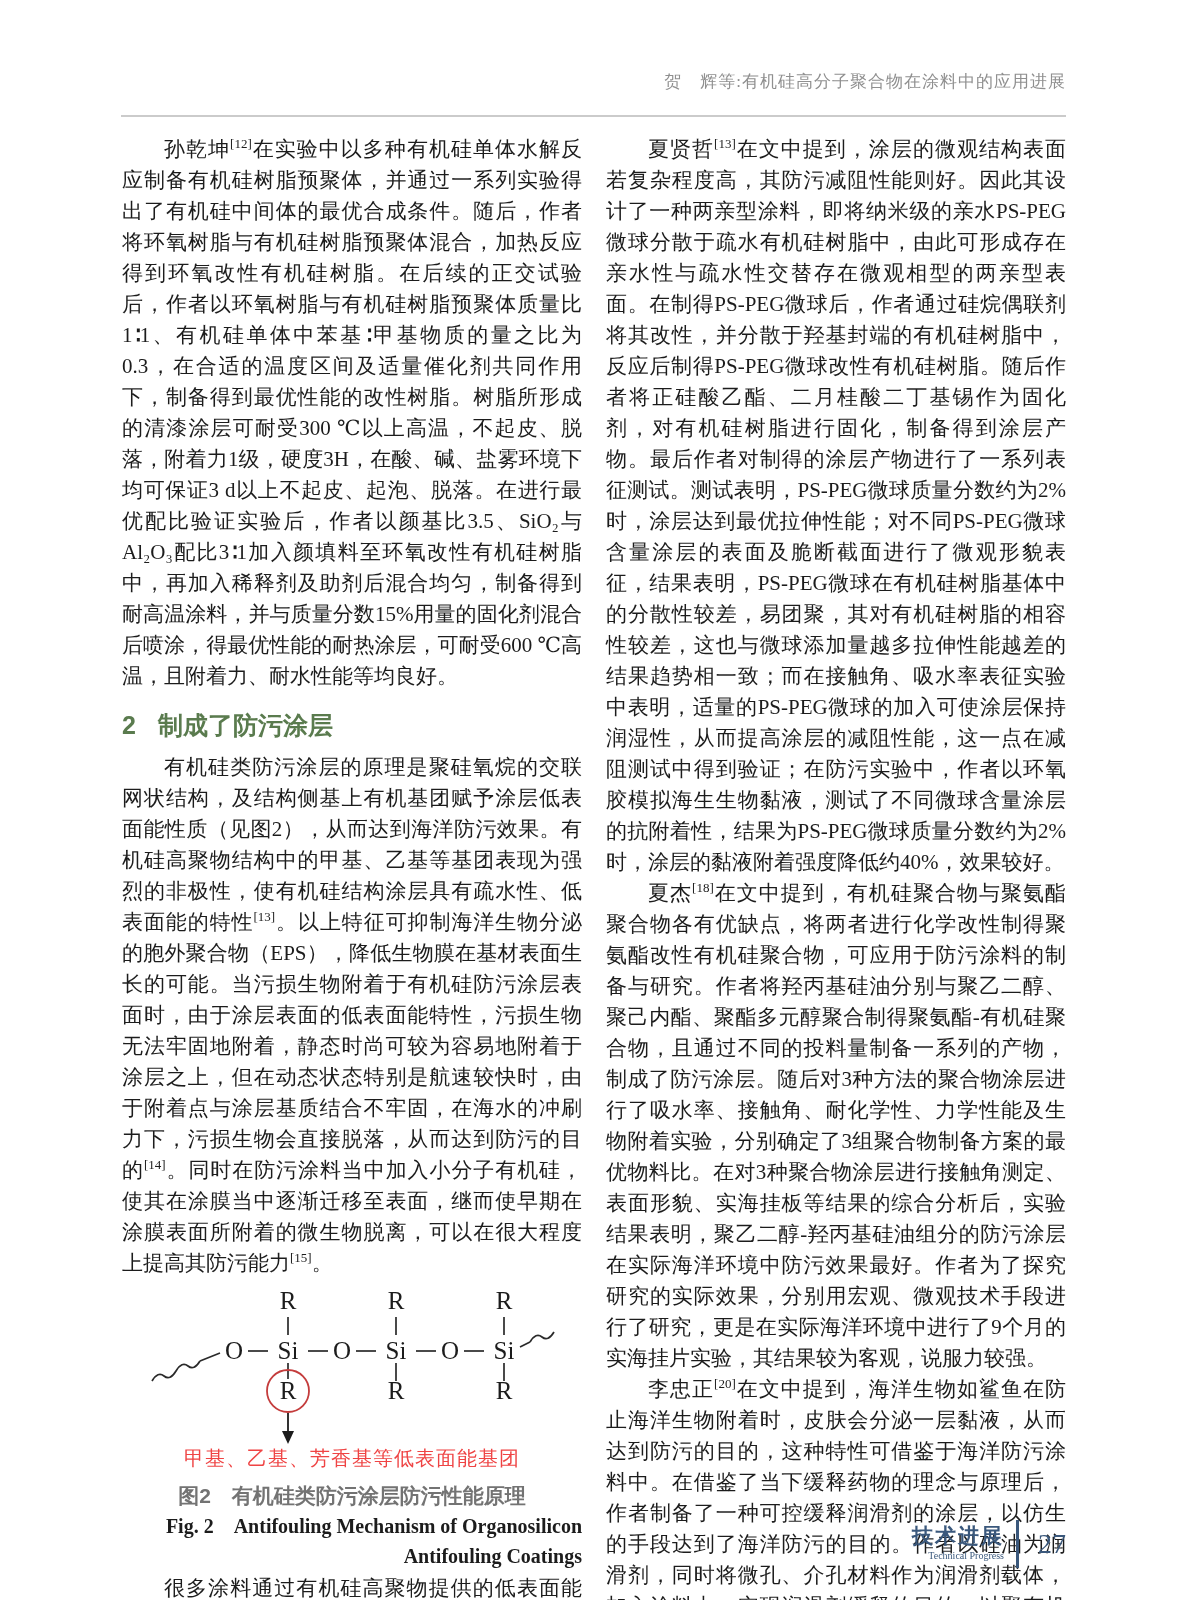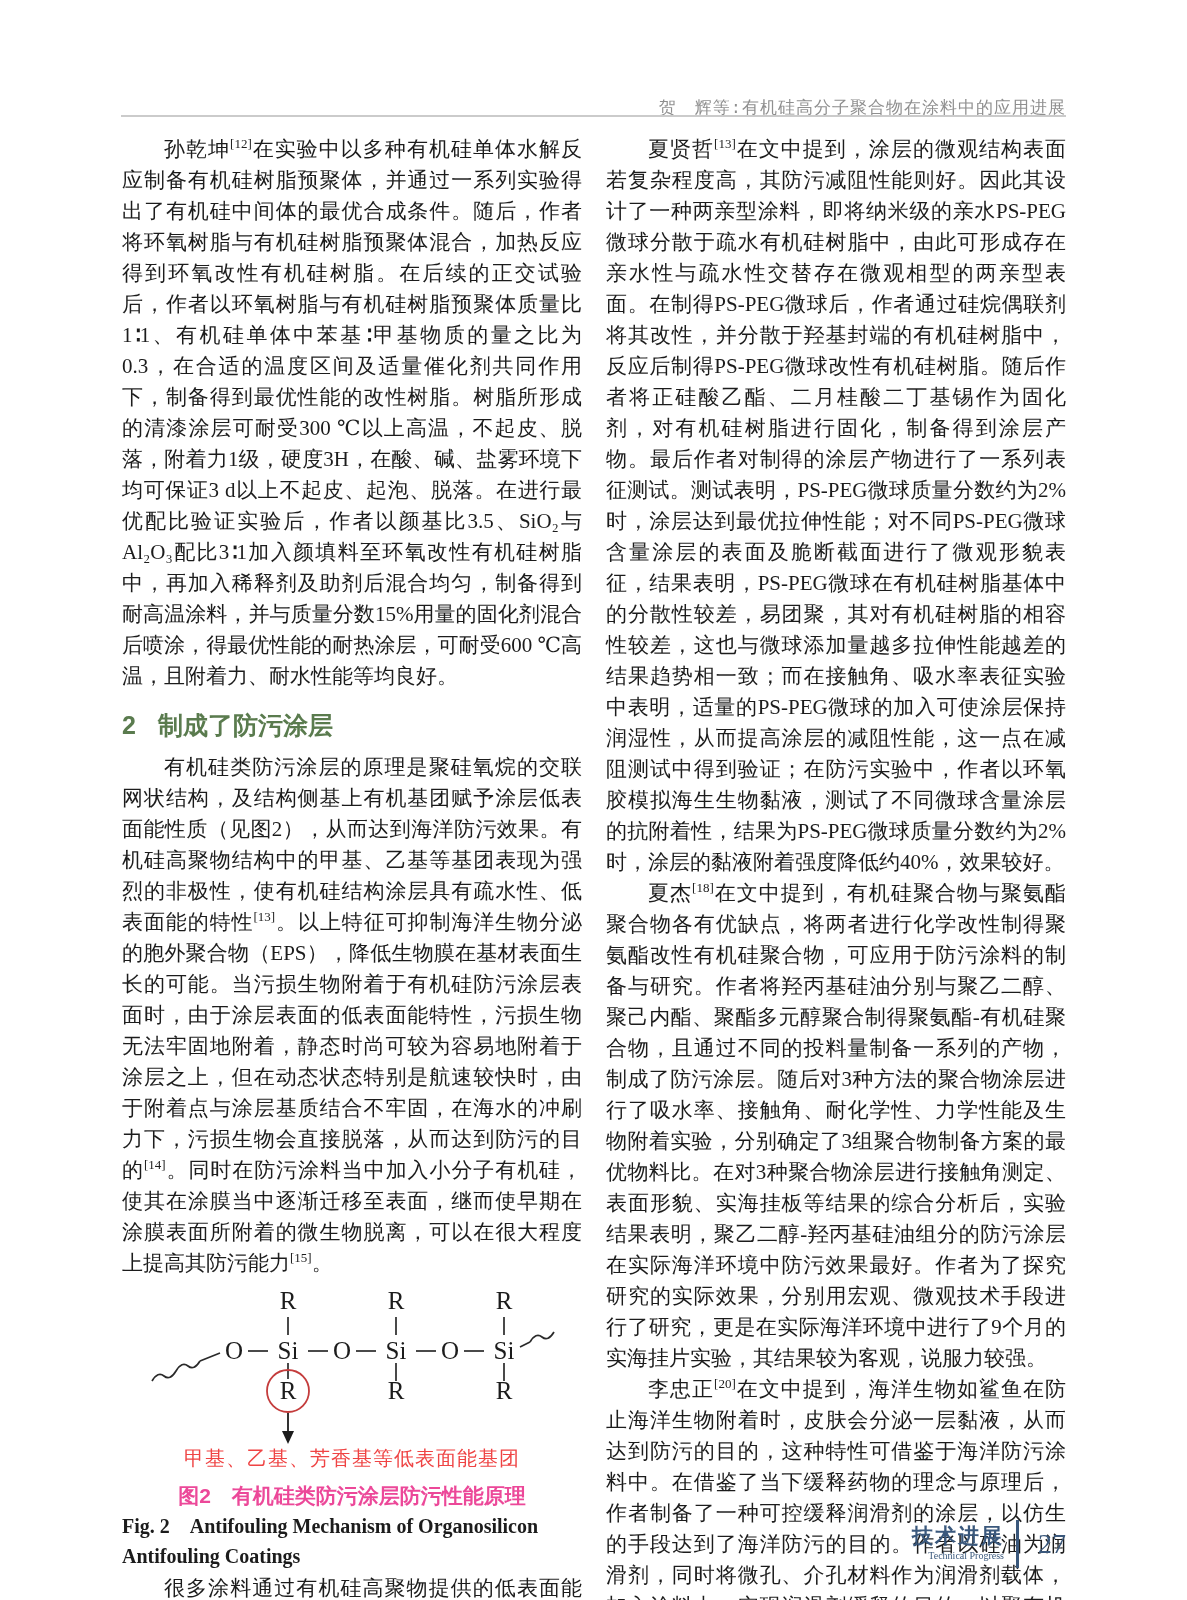--- a/index.html
+++ b/index.html
@@ -1,23 +1,23 @@
 <!DOCTYPE html>
 <html><head>
 <meta charset="utf-8">
 <style>
   html,body { margin:0; padding:0; background:#ffffff; }
   .page {
     position:relative; width:1187px; height:1600px; background:#ffffff;
     font-family:"Liberation Serif","DejaVu Serif",serif; color:#1c1c1c; overflow:hidden;
   }
   .running-title {
-    position:absolute; left:122px; top:96px; width:944px;
+    position:absolute; left:122px; top:70px; width:944px;
     text-align:right; font-size:17px; letter-spacing:1px; color:#8f8f8f;
-    font-family:Liberation Mono, monospace;
+    font-family:Liberation Serif, serif;
   }
   .header-rule {
     position:absolute; left:121px; top:115px; width:945px; height:2px; background:#cbcbcb;
   }
   .content {
     position:absolute; left:122px; top:134px; width:944px;
     display:flex; gap:24px;
   }
   .col { width:460px; font-size:21px; line-height:31px; text-align:justify; }
   .para { margin:0; text-indent:2em; }
@@ -28,24 +28,24 @@
   }
   .section-heading .sec-num { margin-right:22px; }
   .figure-block { margin:8px 0 2px 0; text-align:center; }
   .figure-block svg { display:block; margin:0 auto; }
   .fig-label {
     font-size:20px; line-height:26px; color:#ef4444; letter-spacing:1px;
     font-family:"Liberation Serif","DejaVu Serif",serif;
   }
   .caption-zh {
     margin-top:10px; font-family:"Liberation Sans","DejaVu Sans",sans-serif;
-    font-weight:bold; font-size:21px; line-height:30px; color:#ec4899; text-align:center; text-indent:0;
+    font-weight:bold; font-size:21px; line-height:30px; color:#737373; text-align:center; text-indent:0;
   }
   .caption-en {
-    font-weight:bold; font-size:20px; line-height:30px; text-align:left; text-indent:0;
+    font-weight:bold; font-size:20px; line-height:30px; text-align:right; text-indent:0;
     font-family:"Liberation Serif","DejaVu Serif",serif;
   }
   .footer {
     position:absolute; top:1520px; right:121px;
     display:flex; align-items:center; gap:12px; color:#3a587c;
   }
   .footer-text { text-align:right; }
   .footer-zh {
     font-family:"Liberation Sans","DejaVu Sans",sans-serif;
     font-weight:bold; font-size:21px; line-height:24px; letter-spacing:2px;

